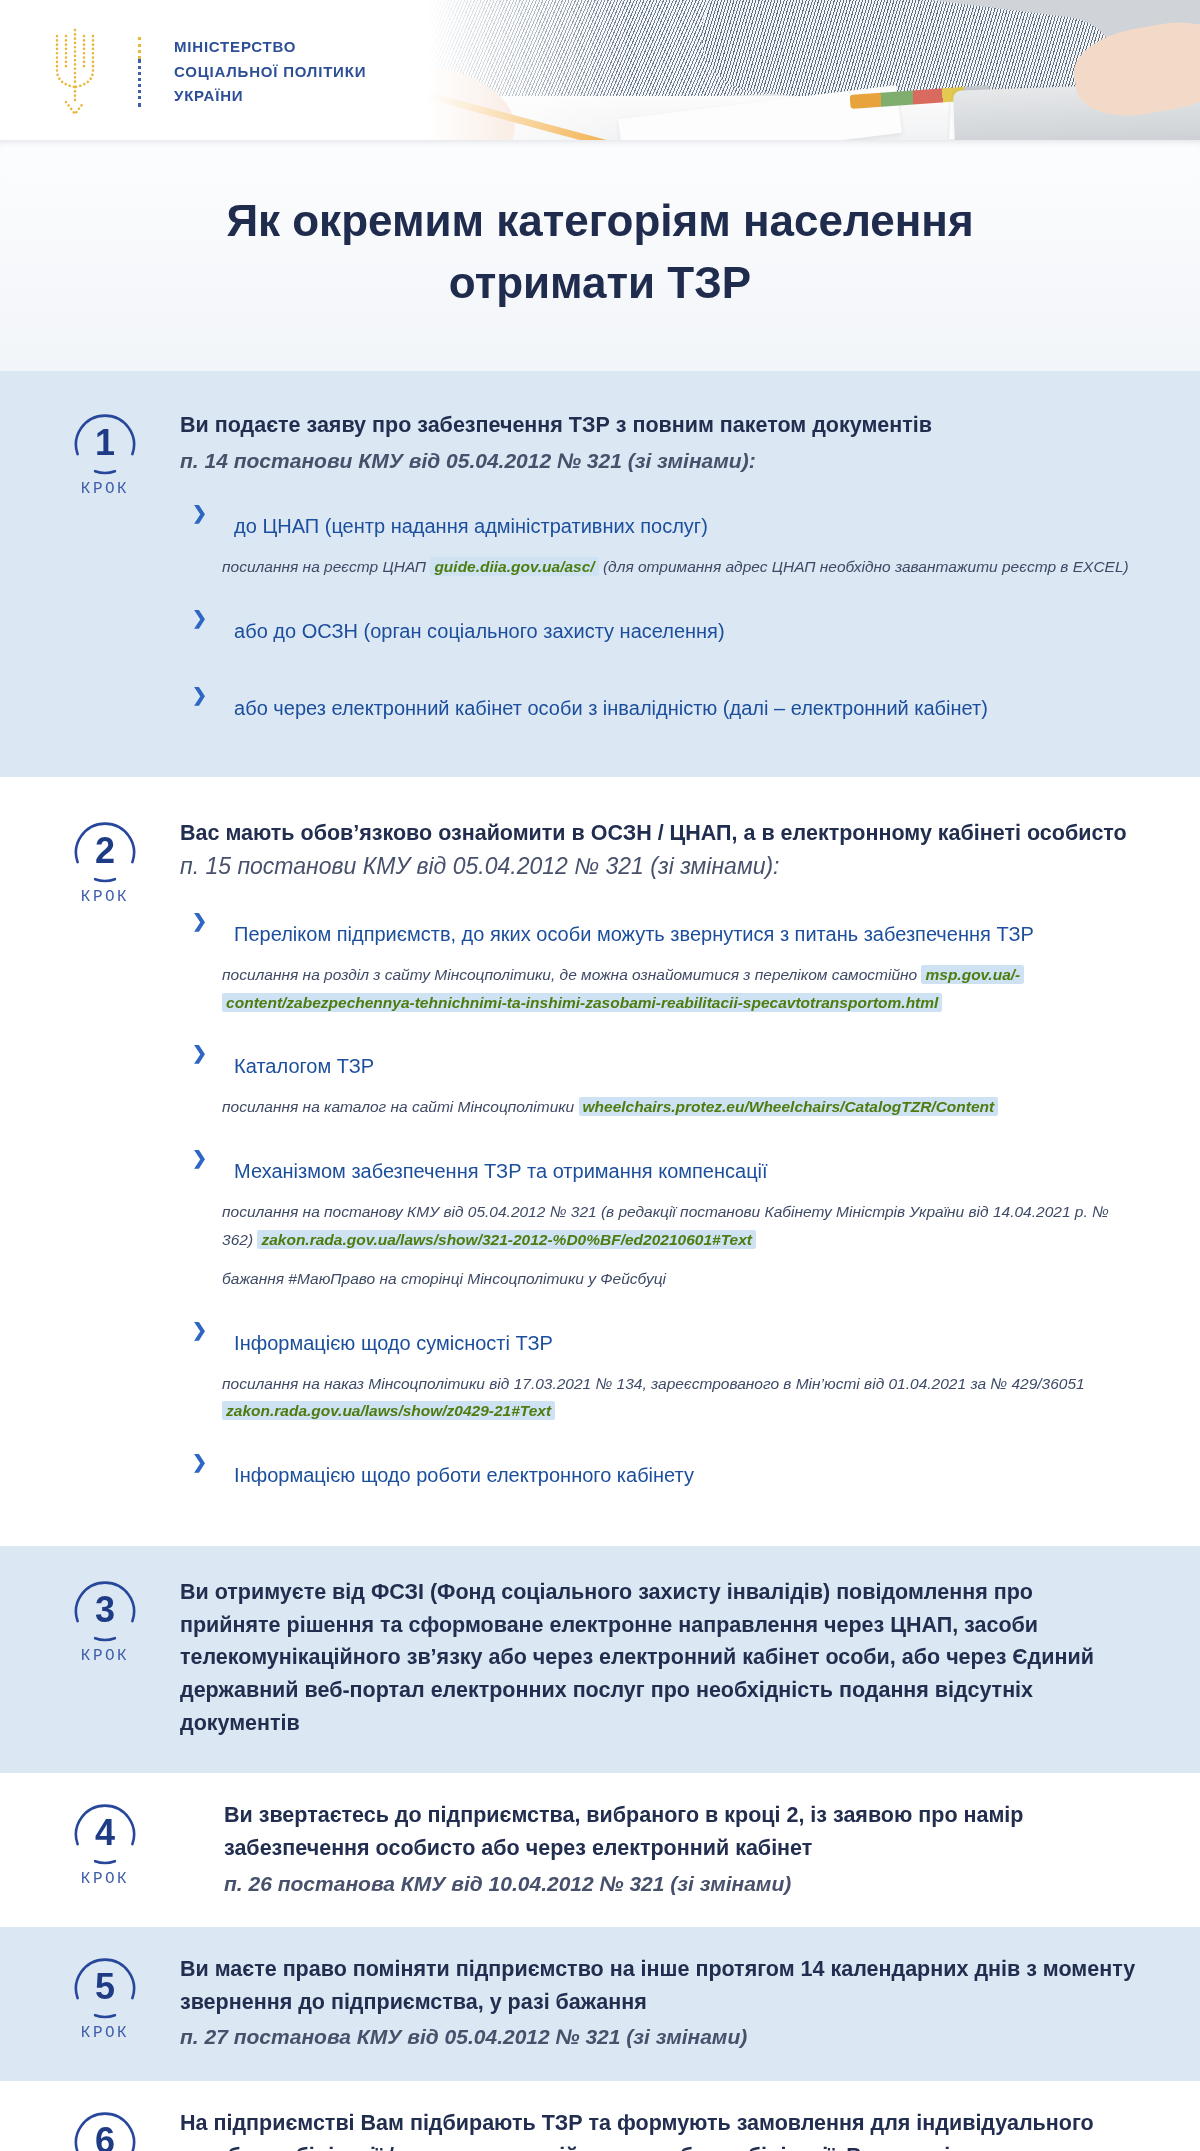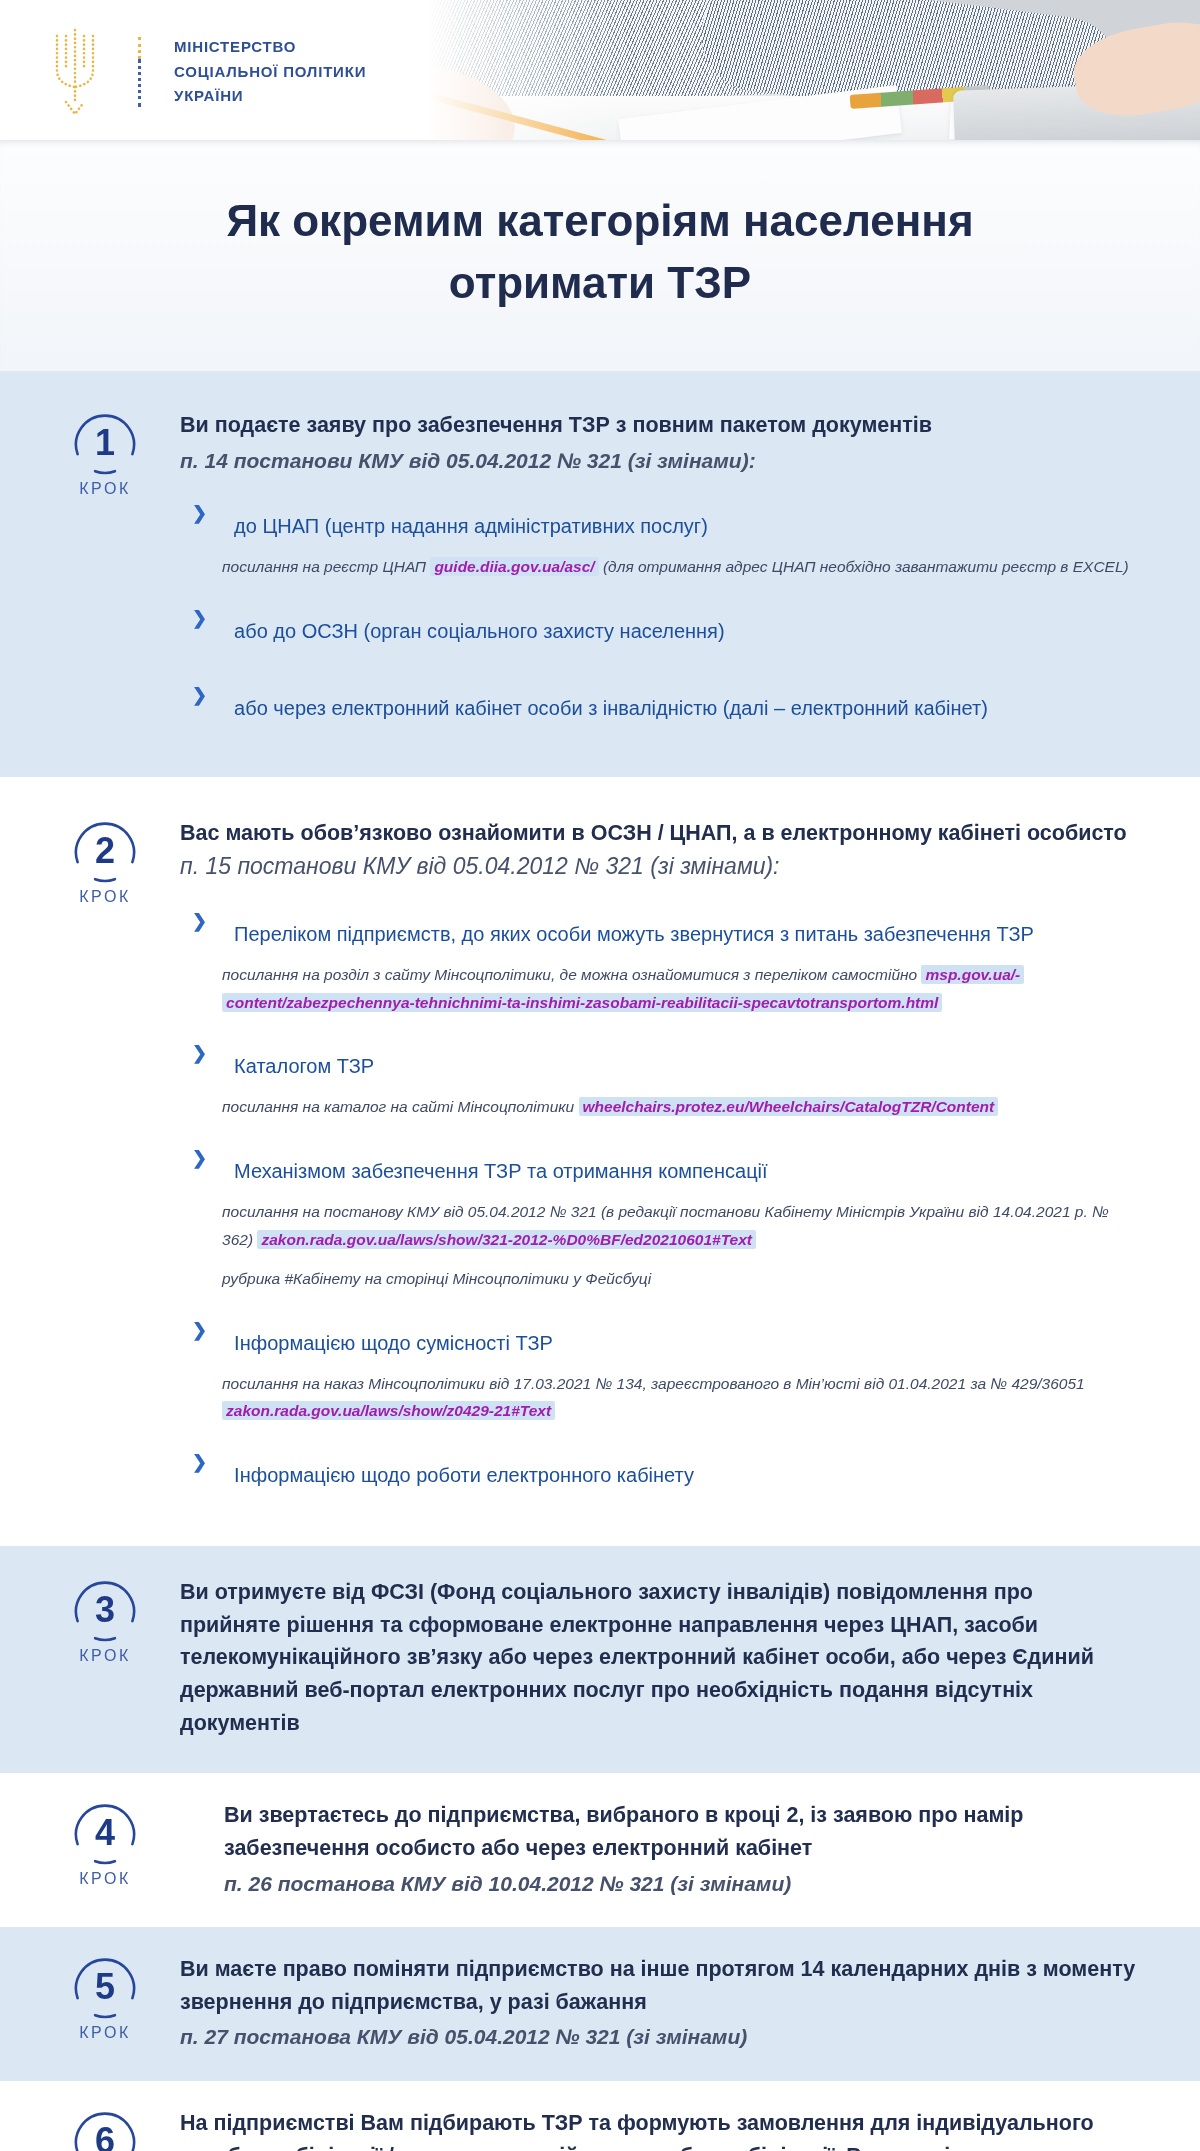--- a/index.html
+++ b/index.html
@@ -42,30 +42,30 @@
   .title-wrap h1{margin:0;font-size:44px;line-height:1.42;font-weight:bold;color:#202c4e;}
   
   .band{background:#ffffff;padding:30px 64px 34px 70px;}
   .band.blue{background:#dbe7f2;}
   .step{display:flex;align-items:flex-start;}
   .badge{flex:0 0 70px;margin-right:40px;text-align:center;padding-top:2px;}
   .circle{position:relative;width:66px;height:66px;margin:0 auto;}
   .circle svg{position:absolute;inset:0;}
   .num{position:absolute;inset:0;display:flex;align-items:center;justify-content:center;
     font-size:36px;font-weight:bold;color:#1e3c86;padding-bottom:2px;}
-  .krok{display:block;margin-top:3px;font-size:16px;letter-spacing:2.5px;color:#3f5fa8;font-weight:500;}
+  .krok{display:block;margin-top:3px;font-size:16px;letter-spacing:2.5px;color:#3f5fa8;font-weight:500;font-family:Liberation Mono, monospace;}
   .content{flex:1;min-width:0;}
   .heading{margin:0;font-size:21.5px;font-weight:bold;color:#222e4f;line-height:1.52;}
   .ref{margin:3px 0 0;font-size:21px;font-style:italic;font-weight:bold;color:#47516b;line-height:1.5;}
   .ref-inline{font-size:23px;font-style:italic;font-weight:normal;color:#47516b;}
   .bullet{display:flex;margin:24px 0 0 12px;}
   .chev{flex:0 0 auto;color:#2e66c4;font-weight:bold;font-size:18px;line-height:1.5;margin-right:15px;}
   .btext{margin:12px;font-size:20px;font-weight:500;color:#1b4e9c;line-height:1.45;}
   .note{margin:10px 0 0;font-size:15.5px;font-style:italic;color:#3e4a66;line-height:1.78;max-width:980px;}
-  .link{font-weight:bold;color:#a21caf;background:#cfe2f4;padding:1px 4px;border-radius:2px;
+  .link{font-weight:bold;color:#4d7c0f;background:#cfe2f4;padding:1px 4px;border-radius:2px;
     box-decoration-break:clone;-webkit-box-decoration-break:clone;}
 </style>
 </head>
 <body>
 
 <header class="header">
   <div class="photo">
     <div class="wall"></div>
     <div class="pillow"></div>
     <div class="shirt-body"></div>
@@ -182,21 +182,21 @@
           <p class="btext">Каталогом ТЗР</p>
           <p class="note"><span>посилання на каталог на сайті Мінсоцполітики </span><span class="link">wheelchairs.protez.eu/Wheelchairs/CatalogTZR/Content</span><span></span></p>
         </div>
       </div>
 
       <div class="bullet">
         <span class="chev">❯</span>
         <div>
           <p class="btext">Механізмом забезпечення ТЗР та отримання компенсації</p>
           <p class="note"><span>посилання на постанову КМУ від 05.04.2012 № 321 (в редакції постанови Кабінету Міністрів України від 14.04.2021 р. № 362) </span><span class="link">zakon.rada.gov.ua/laws/show/321-2012-%D0%BF/ed20210601#Text</span><span></span></p>
-          <p class="note" style="margin-top:12px;">рубрика #Кабінету на сторінці Мінсоцполітики у Фейсбуці</p>
+          <p class="note" style="margin-top:12px;">бажання #МаюПраво на сторінці Мінсоцполітики у Фейсбуці</p>
         </div>
       </div>
 
       <div class="bullet">
         <span class="chev">❯</span>
         <div>
           <p class="btext">Інформацією щодо сумісності ТЗР</p>
           <p class="note"><span>посилання на наказ Мінсоцполітики від 17.03.2021 № 134, зареєстрованого в Мін’юсті від 01.04.2021 за № 429/36051 </span><span class="link">zakon.rada.gov.ua/laws/show/z0429-21#Text</span><span></span></p>
         </div>
       </div>

